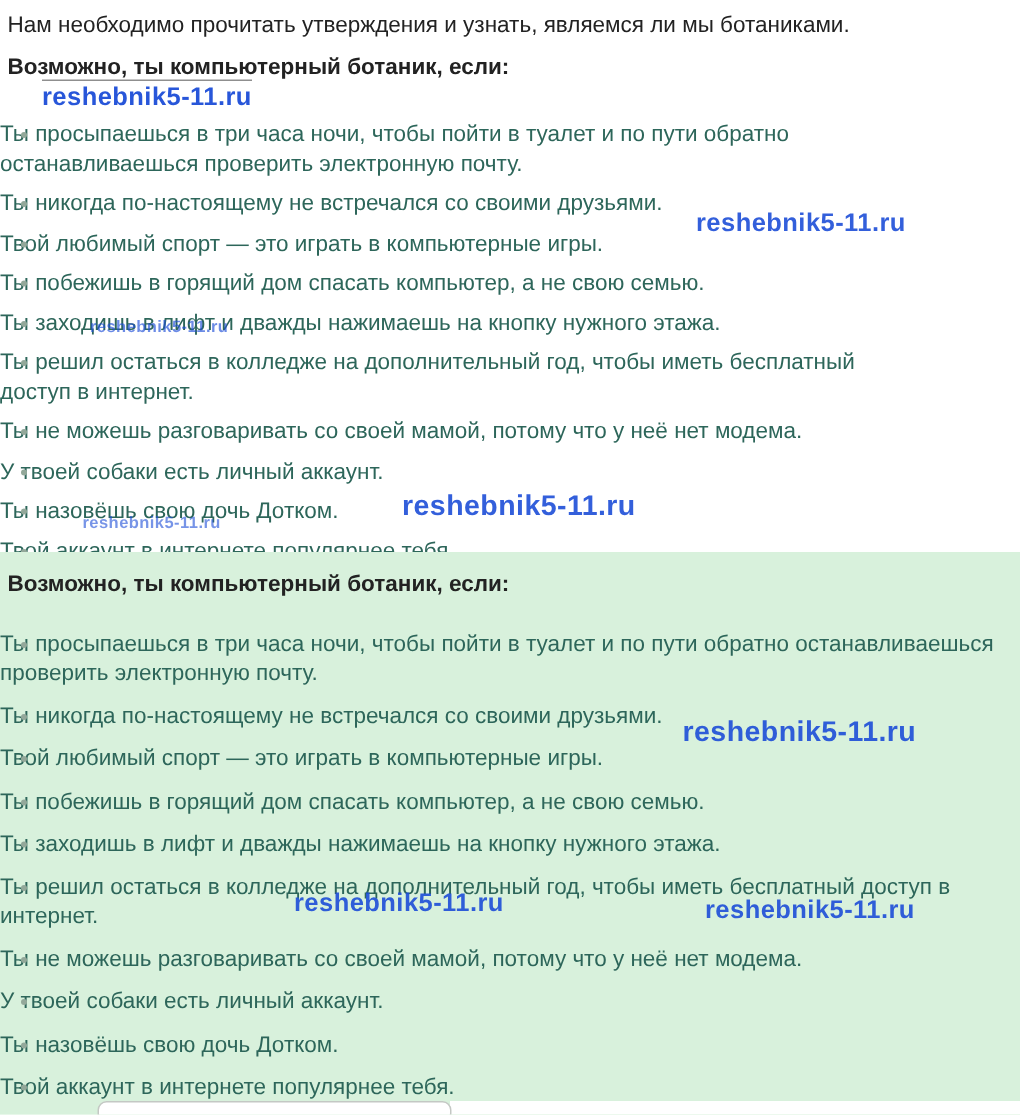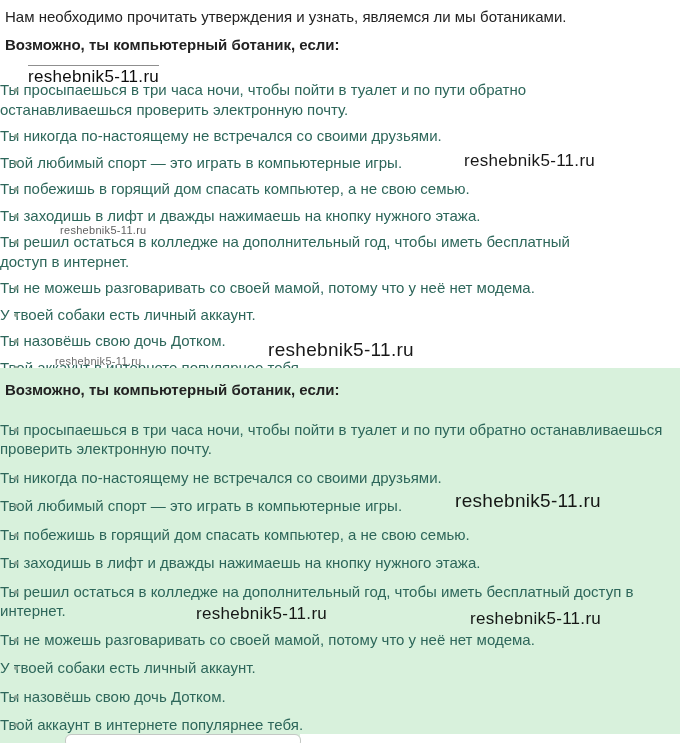--- a/index.html
+++ b/index.html
@@ -46,26 +46,25 @@
   .highlight {
     position:absolute; left:0; top:368px;
     width:680px; height:375px;
     background:#d8f1dc;
     box-sizing:border-box;
     padding-top:4px;
   }
 
   .wm {
     position:absolute;
-    font-weight:normal;
-    color:#000000;
+    font-weight:bold;
+    color:#1d4ed8;
     white-space:nowrap;
     pointer-events:none;
     letter-spacing:0.3px;
-    margin-top:12px;
   }
   .wm-1 { left:28px;  top:53px;  font-size:17px; opacity:0.95; border-top:1px solid #8a8a8a; padding-top:1px; }
   .wm-2 { left:464px; top:139px; font-size:17px; opacity:0.9; }
   .wm-3 { left:60px;  top:212px; font-size:11px; opacity:0.65; }
   .wm-4 { left:268px; top:327px; font-size:19px; opacity:0.9; }
   .wm-5 { left:55px;  top:343px; font-size:11px; opacity:0.6; }
   .wm-6 { left:455px; top:478px; font-size:19px; opacity:0.9; }
   .wm-7 { left:196px; top:592px; font-size:17px; opacity:0.9; }
   .wm-8 { left:470px; top:597px; font-size:17px; opacity:0.9; }
 

